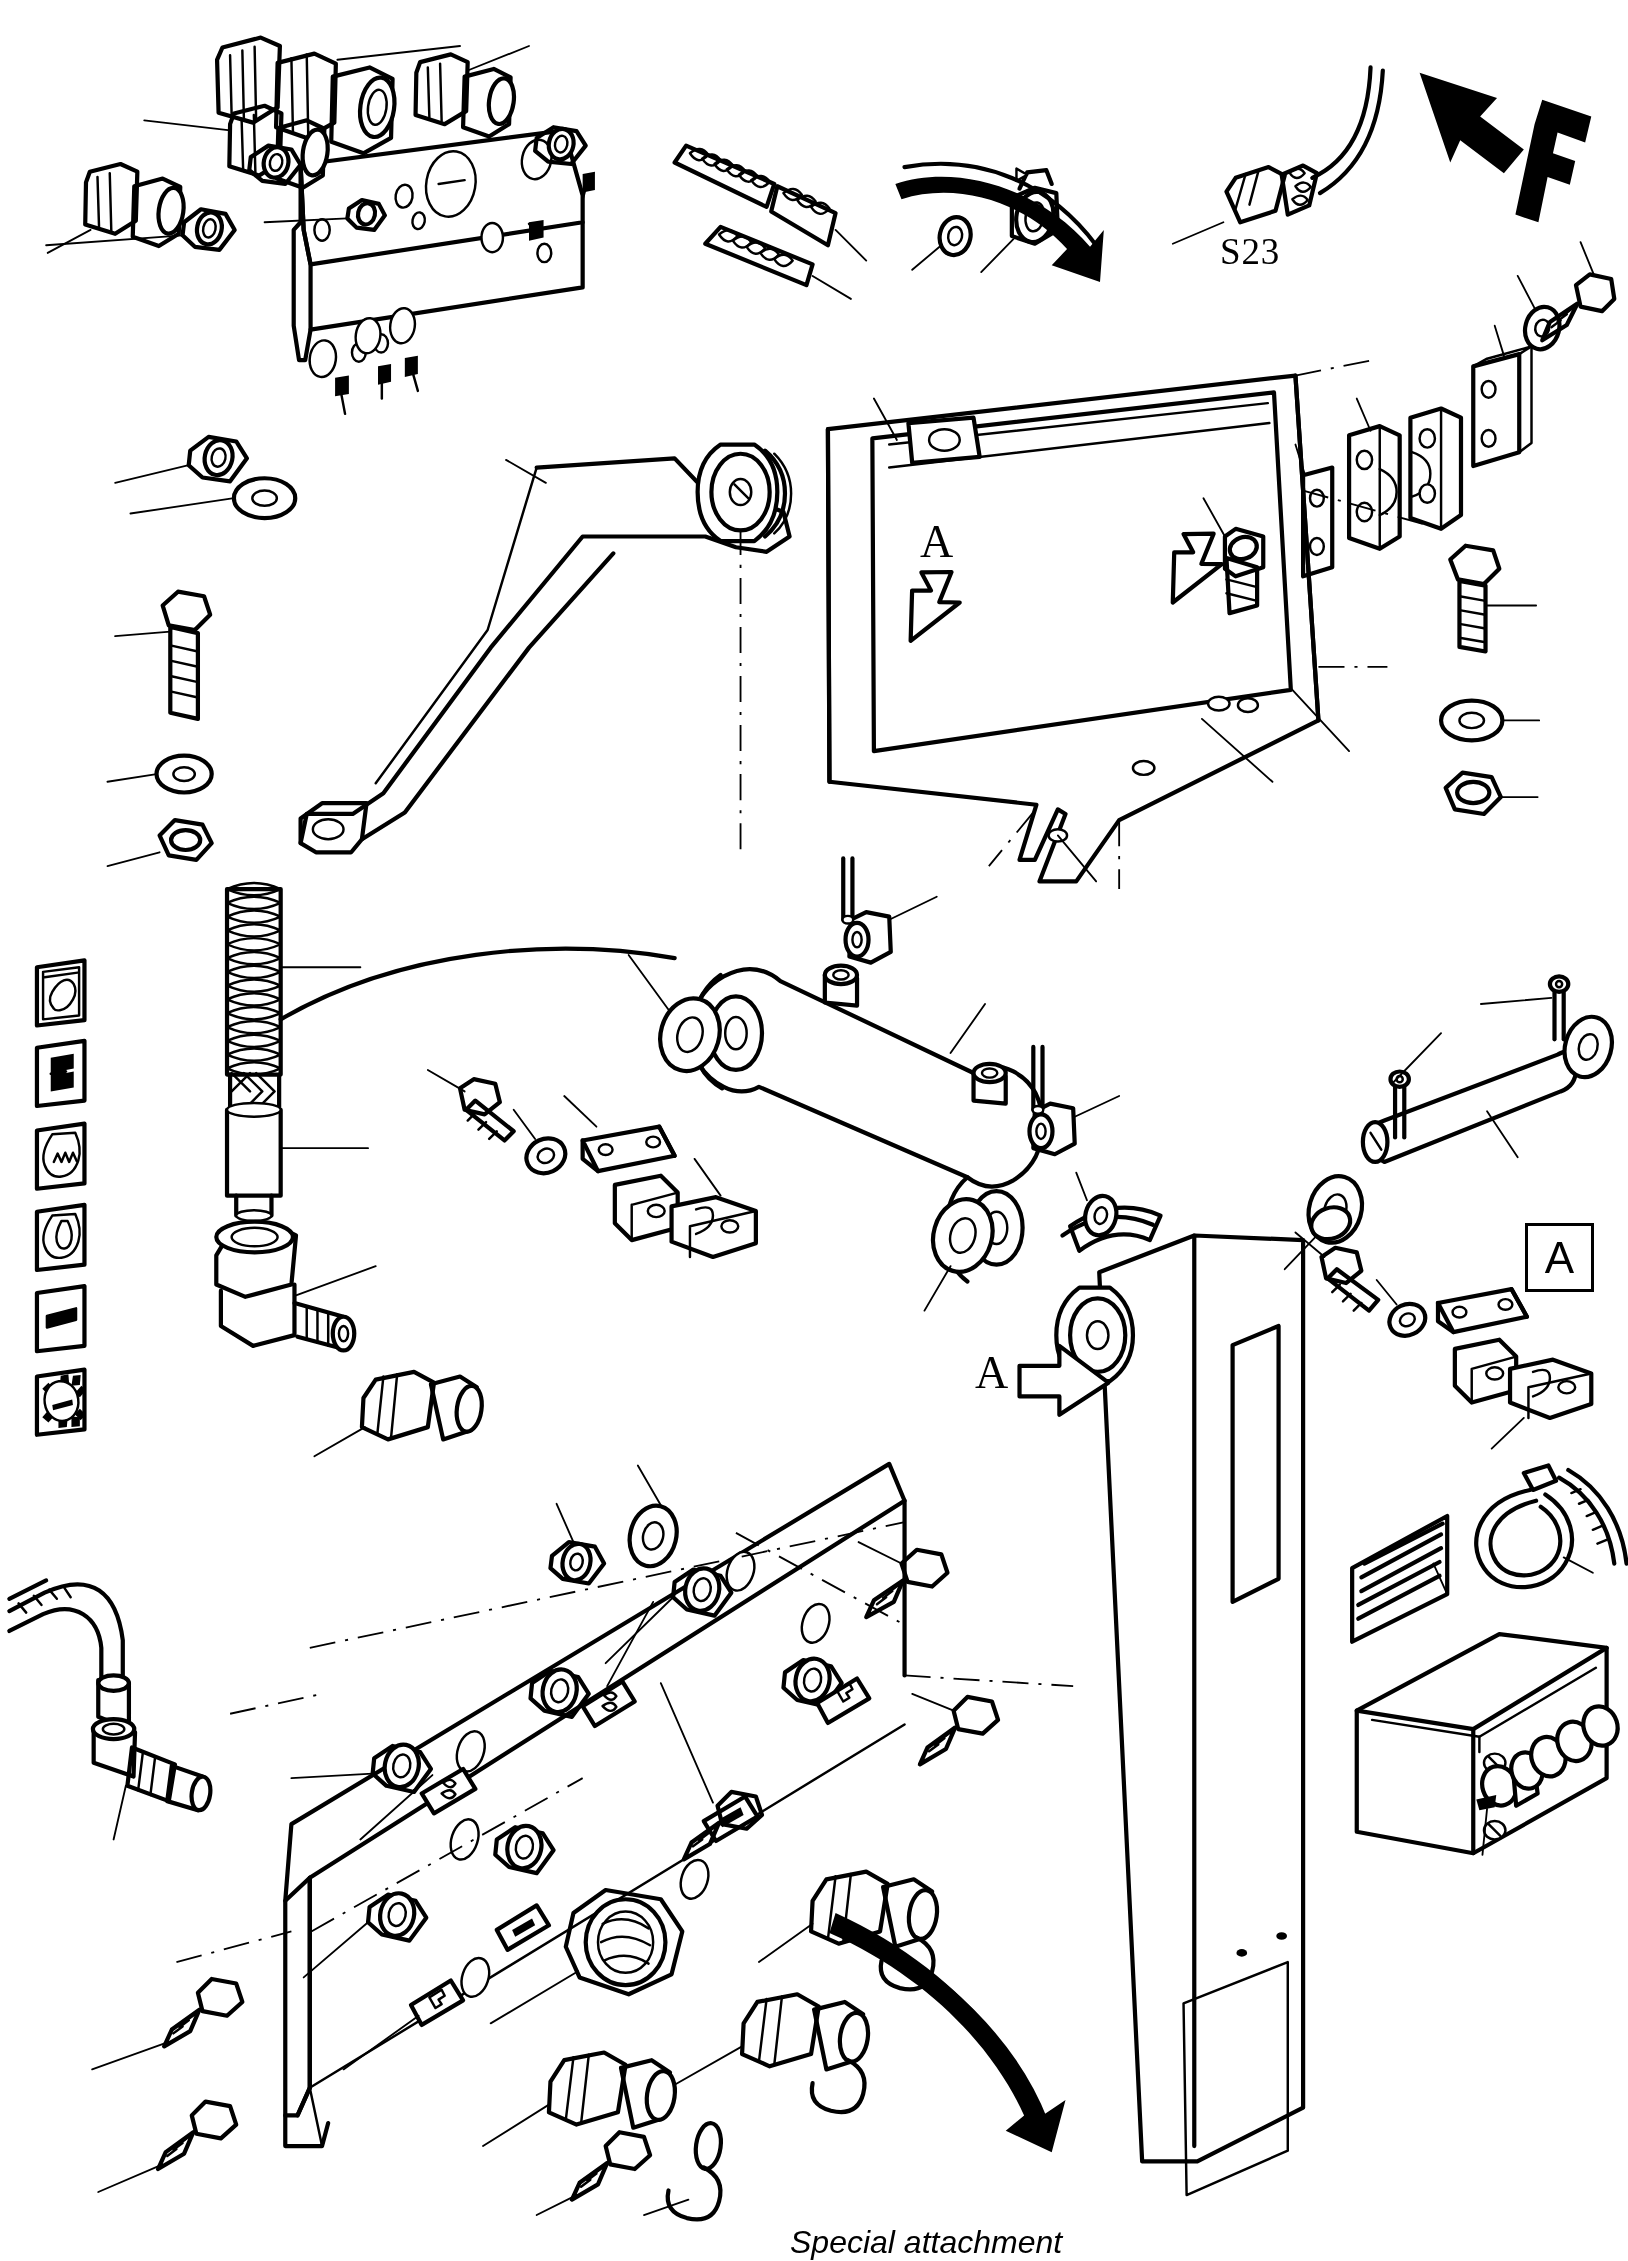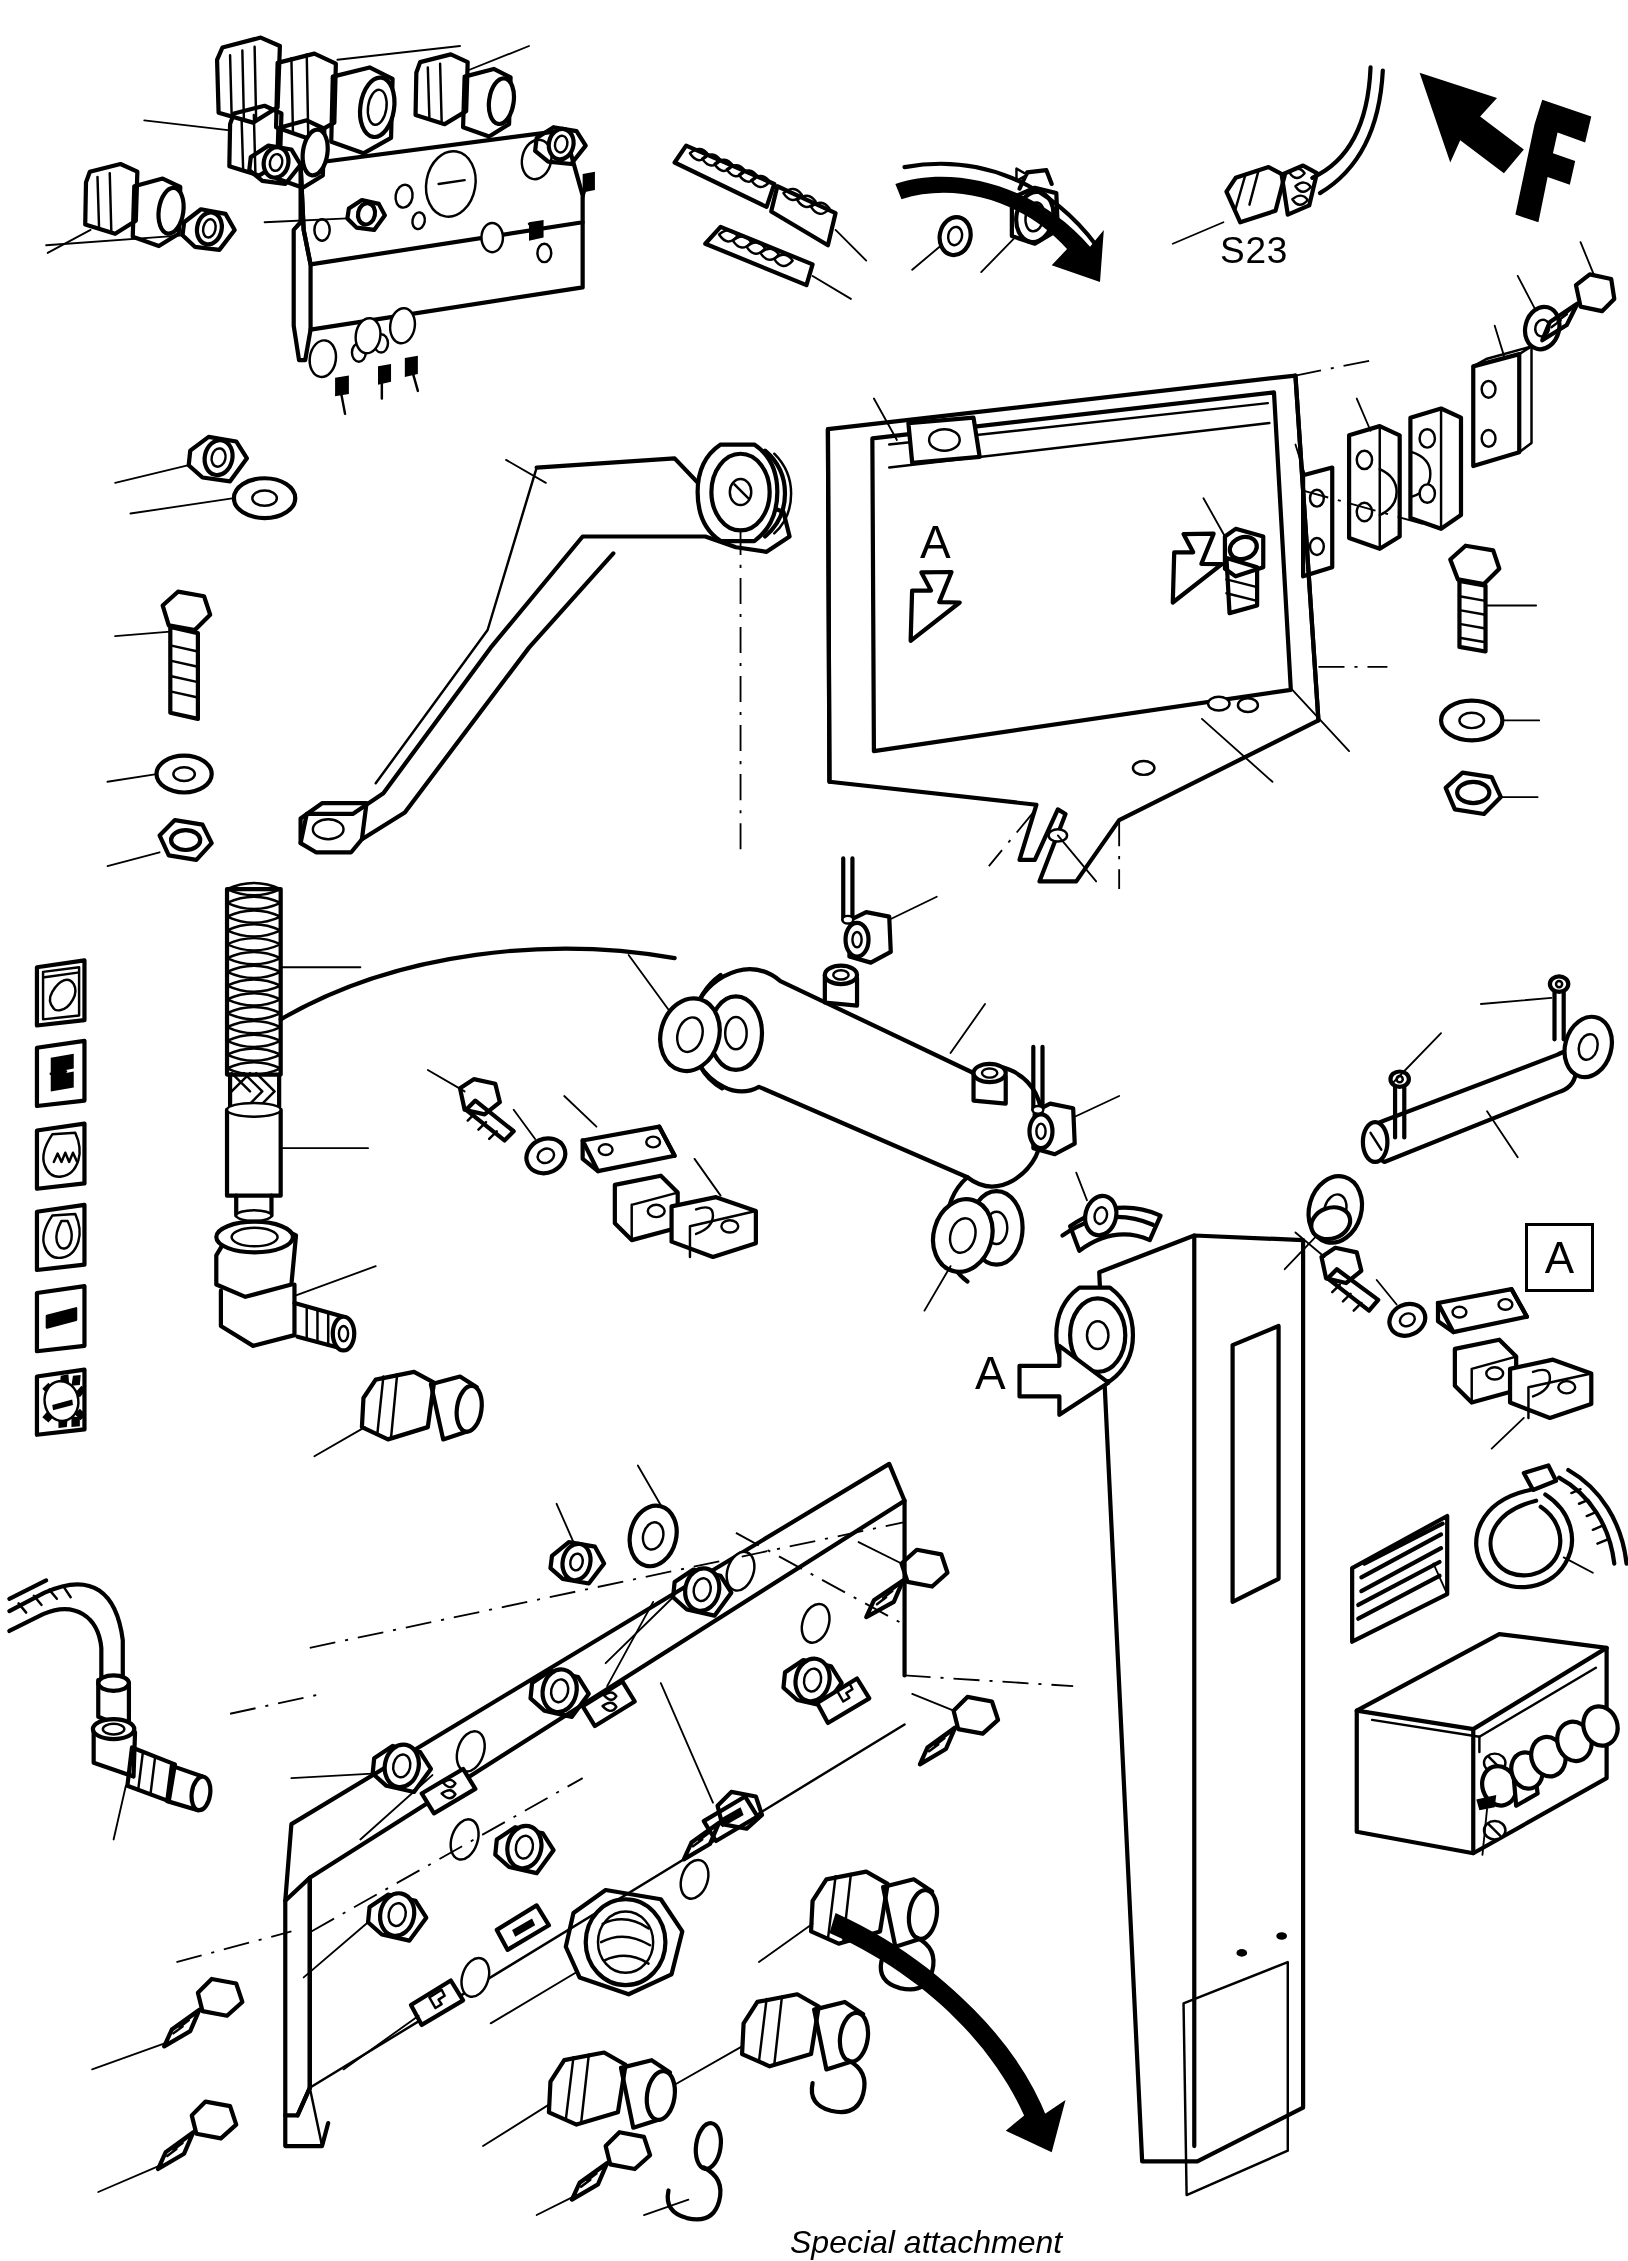--- a/index.html
+++ b/index.html
@@ -1,20 +1,20 @@
 <!DOCTYPE html>
 <html style="font-size:12.3px"><head>
 <meta charset="utf-8">
 <title>Parts Diagram</title>
 <style>
   html,body{margin:0;padding:0;background:#ffffff;}
   body{font-family:"Liberation Sans",sans-serif;}
   #page{position:relative;width:1629px;height:2261px;background:#fff;overflow:hidden;}
   #page svg{position:absolute;left:0;top:0;width:1629px;height:2261px;}
-  .lbl{position:absolute;font-family:Liberation Sans, sans-serif;color:#000;white-space:pre;}
+  .lbl{position:absolute;font-family:Liberation Serif, serif;color:#000;white-space:pre;}
   .lbl-s23{font-size:37px;letter-spacing:0.8px;}
   .lbl-a{font-size:46px;font-weight:400;}
   .lbl-boxa{font-size:44px;}
   .boxa{position:absolute;border:3.1px solid #000;background:#fff;display:flex;align-items:center;justify-content:center;}
   .note{position:absolute;font-style:italic;font-size:32px;line-height:1.28;color:#000;white-space:pre;}
 </style>
 </head>
 <body>
 
 <div id="page">

